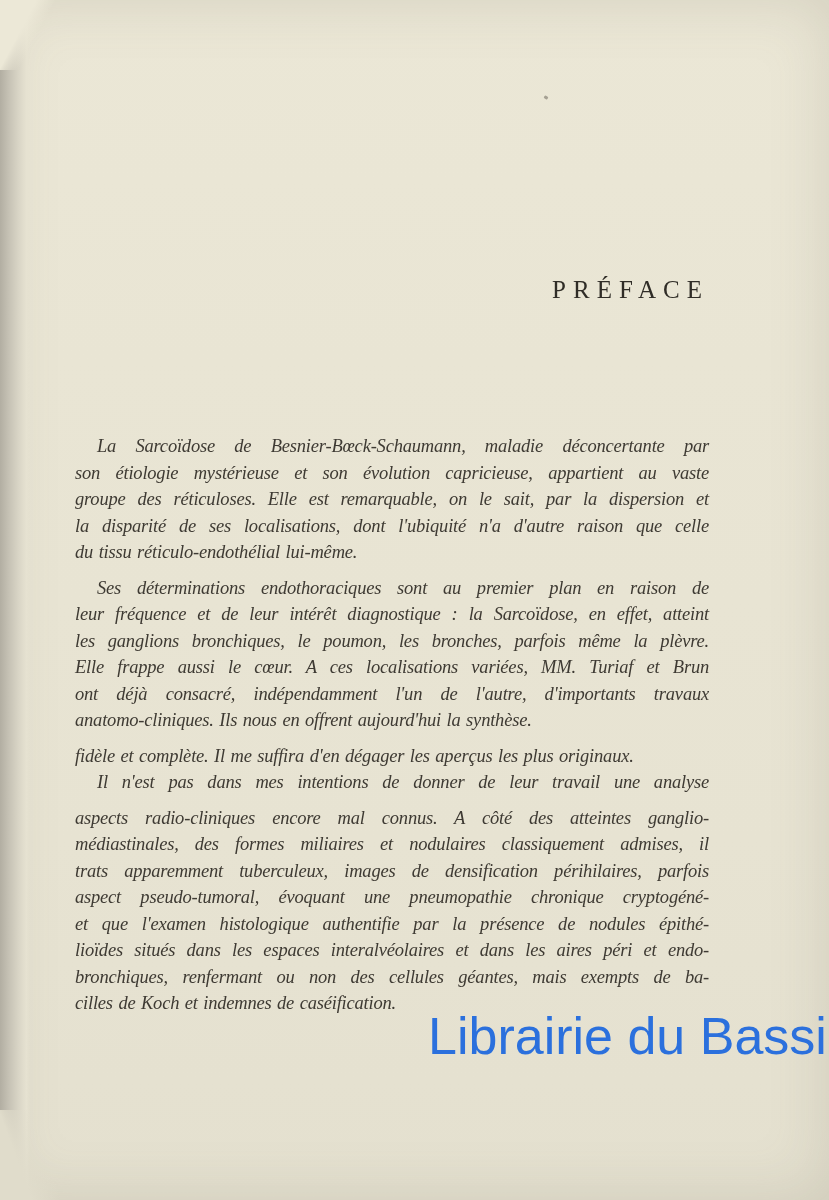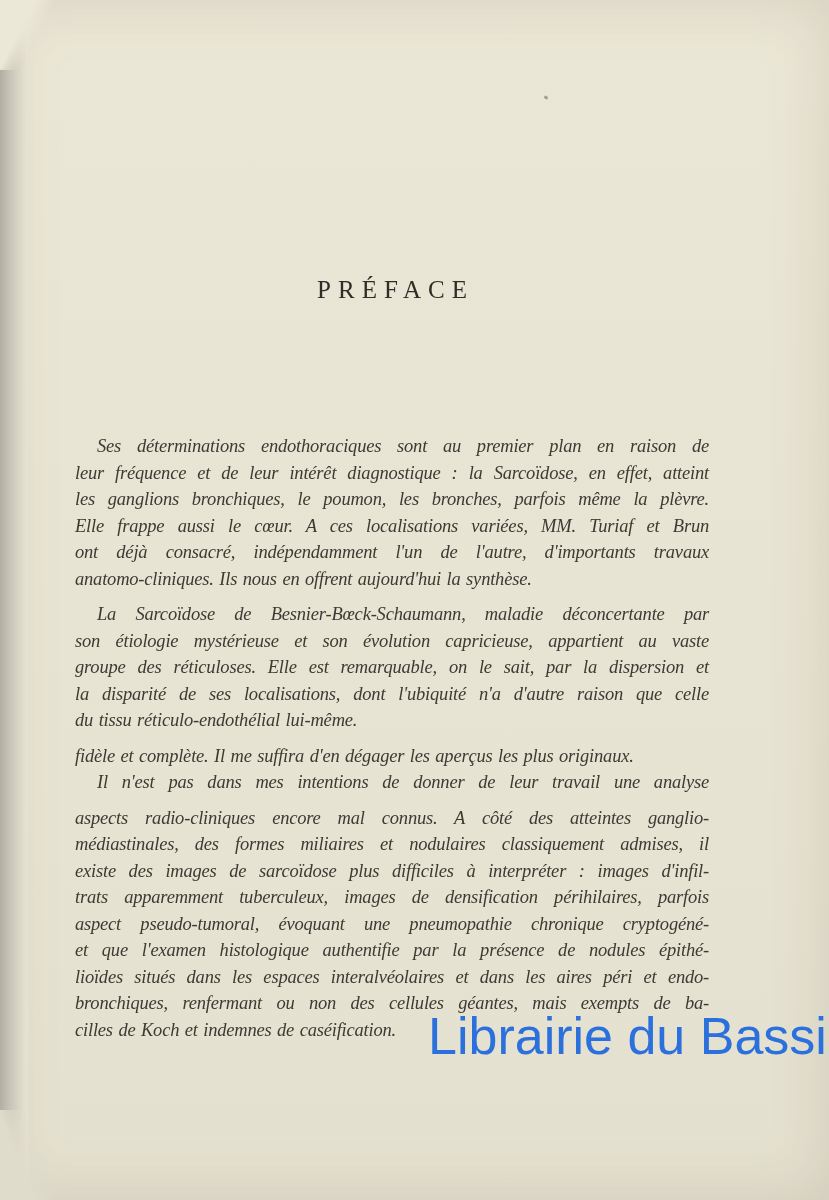--- a/index.html
+++ b/index.html
@@ -23,21 +23,21 @@
   .edge-corner-bottom{
     position:absolute;left:0;bottom:0;width:80px;height:90px;
     background:linear-gradient(70deg,#e0dccb 0 28%,rgba(224,220,203,0) 55%);
   }
   .speck{
     position:absolute;left:544px;top:96px;width:4px;height:3px;
     background:rgba(110,104,92,.55);transform:rotate(35deg);border-radius:1px;
   }
   .preface-title{
     position:absolute;left:75px;top:276px;width:634px;
-    text-align:center;
+    text-align:right;
     font-size:25px;font-weight:400;
     letter-spacing:7px;padding-left:7px;box-sizing:border-box;
     color:#302d27;margin:0;
   }
   .text-block{
     position:absolute;left:75px;top:433px;width:634px;
     color:#3e3a33;
     font-style:italic;
     font-size:18.5px;
     letter-spacing:-0.2px;
@@ -66,42 +66,41 @@
 <div class="photo">
   <div class="page-edge"></div>
   <div class="edge-corner-top"></div>
   <div class="edge-corner-bottom"></div>
   <div class="speck"></div>
 
   <h1 class="preface-title">PRÉFACE</h1>
 
   <div class="text-block">
       <div class="para">
+        <div class="line first">La Sarcoïdose de Besnier-Bœck-Schaumann, maladie déconcertante par</div>
+        <div class="line">son étiologie mystérieuse et son évolution capricieuse, appartient au vaste</div>
+        <div class="line">groupe des réticuloses. Elle est remarquable, on le sait, par la dispersion et</div>
+        <div class="line">la disparité de ses localisations, dont l'ubiquité n'a d'autre raison que celle</div>
+        <div class="line last">du tissu réticulo-endothélial lui-même.</div>
+      </div>
+      <div class="para">
         <div class="line first">Ses déterminations endothoraciques sont au premier plan en raison de</div>
         <div class="line">leur fréquence et de leur intérêt diagnostique : la Sarcoïdose, en effet, atteint</div>
         <div class="line">les ganglions bronchiques, le poumon, les bronches, parfois même la plèvre.</div>
         <div class="line">Elle frappe aussi le cœur. A ces localisations variées, MM. Turiaf et Brun</div>
         <div class="line">ont déjà consacré, indépendamment l'un de l'autre, d'importants travaux</div>
         <div class="line last">anatomo-cliniques. Ils nous en offrent aujourd'hui la synthèse.</div>
       </div>
       <div class="para">
-        <div class="line first">La Sarcoïdose de Besnier-Bœck-Schaumann, maladie déconcertante par</div>
-        <div class="line">son étiologie mystérieuse et son évolution capricieuse, appartient au vaste</div>
-        <div class="line">groupe des réticuloses. Elle est remarquable, on le sait, par la dispersion et</div>
-        <div class="line">la disparité de ses localisations, dont l'ubiquité n'a d'autre raison que celle</div>
-        <div class="line last">du tissu réticulo-endothélial lui-même.</div>
-      </div>
-      <div class="para">
         <div class="line last">fidèle et complète. Il me suffira d'en dégager les aperçus les plus originaux.</div>
         <div class="line first">Il n'est pas dans mes intentions de donner de leur travail une analyse</div>
       </div>
       <div class="para">
         <div class="line">aspects radio-cliniques encore mal connus. A côté des atteintes ganglio-</div>
         <div class="line">médiastinales, des formes miliaires et nodulaires classiquement admises, il</div>
-        <div class="line">existe des images de sarcoïdose plus difficiles à interpréter : images d'infil-</div>
         <div class="line">trats apparemment tuberculeux, images de densification périhilaires, parfois</div>
         <div class="line">aspect pseudo-tumoral, évoquant une pneumopathie chronique cryptogéné-</div>
         <div class="line">et que l'examen histologique authentifie par la présence de nodules épithé-</div>
         <div class="line">lioïdes situés dans les espaces interalvéolaires et dans les aires péri et endo-</div>
         <div class="line">bronchiques, renfermant ou non des cellules géantes, mais exempts de ba-</div>
         <div class="line last">cilles de Koch et indemnes de caséification.</div>
       </div>
     </div>
 
   <div class="watermark">Librairie du Bassin</div>

